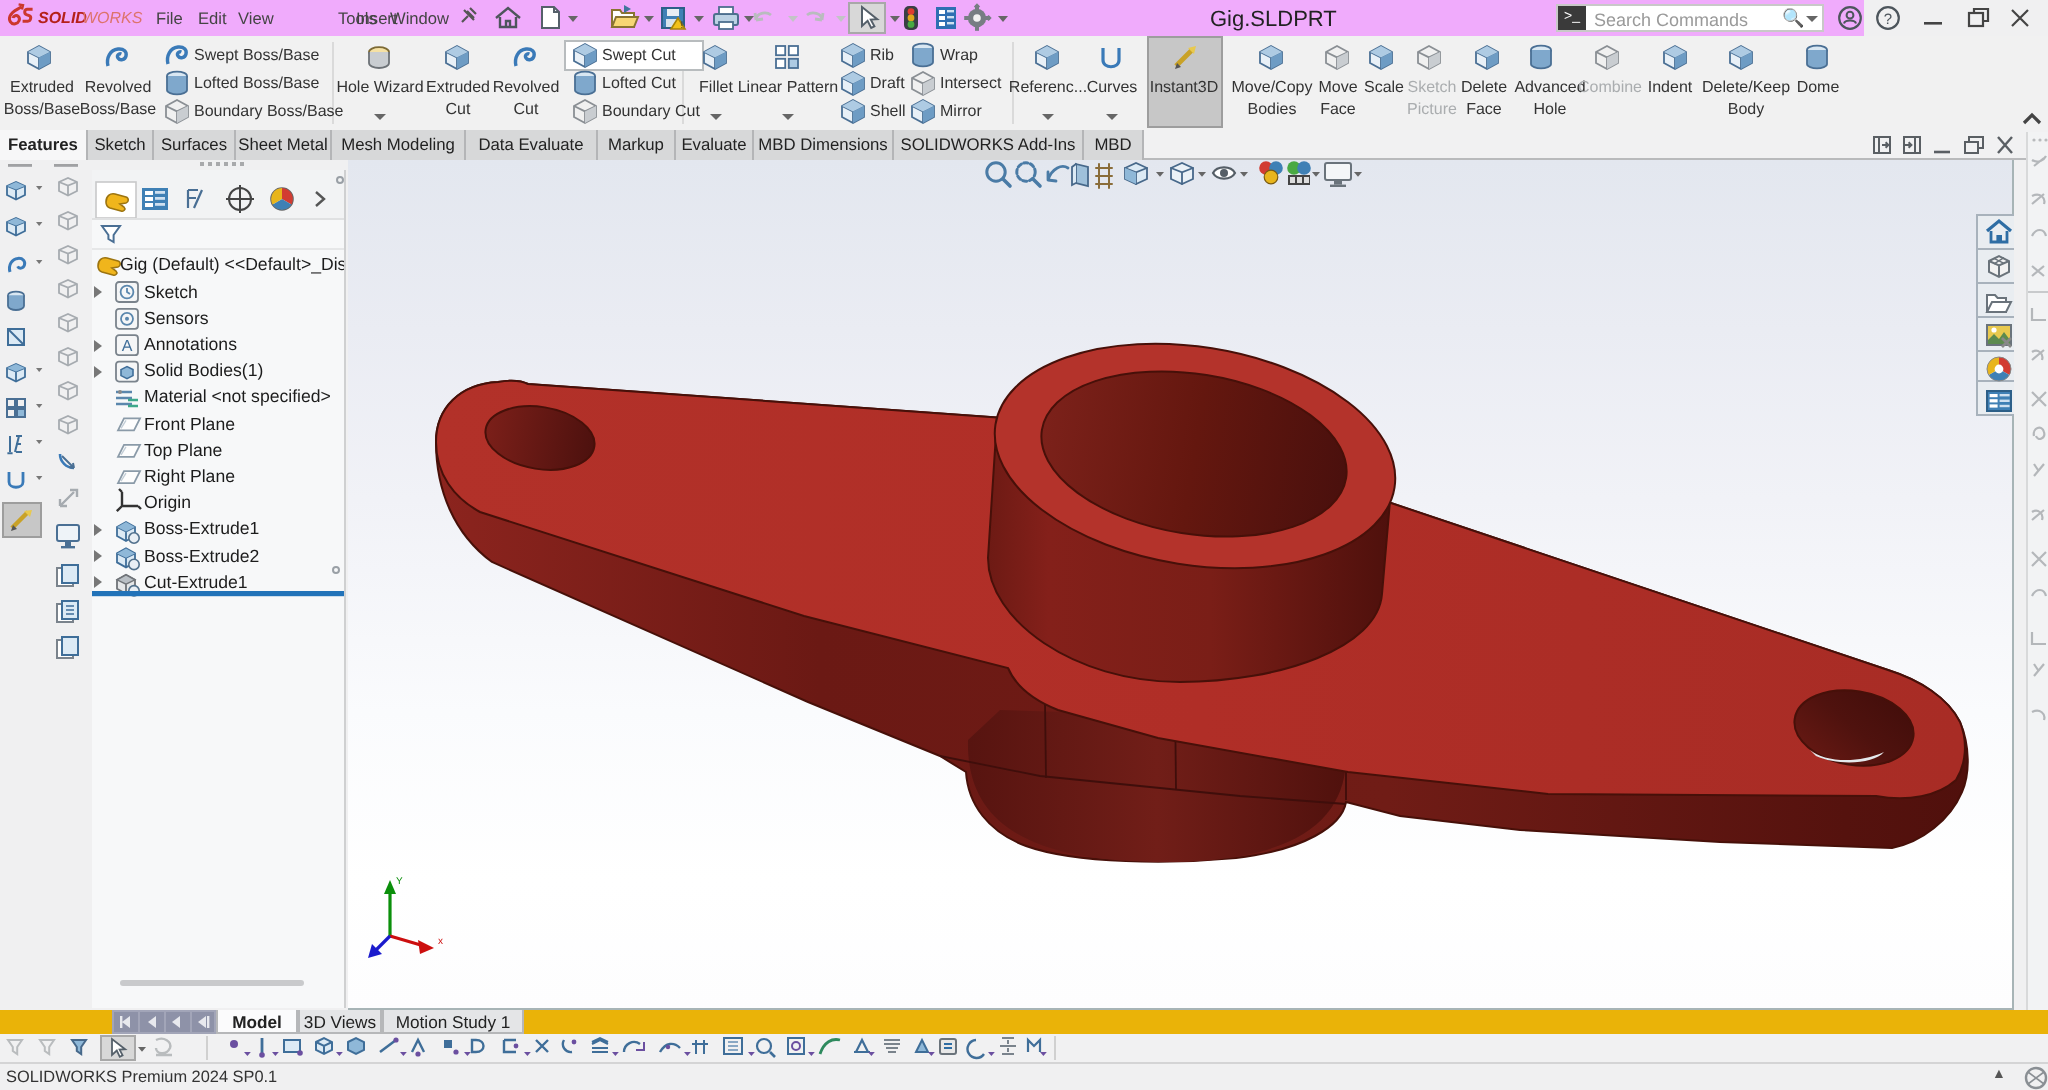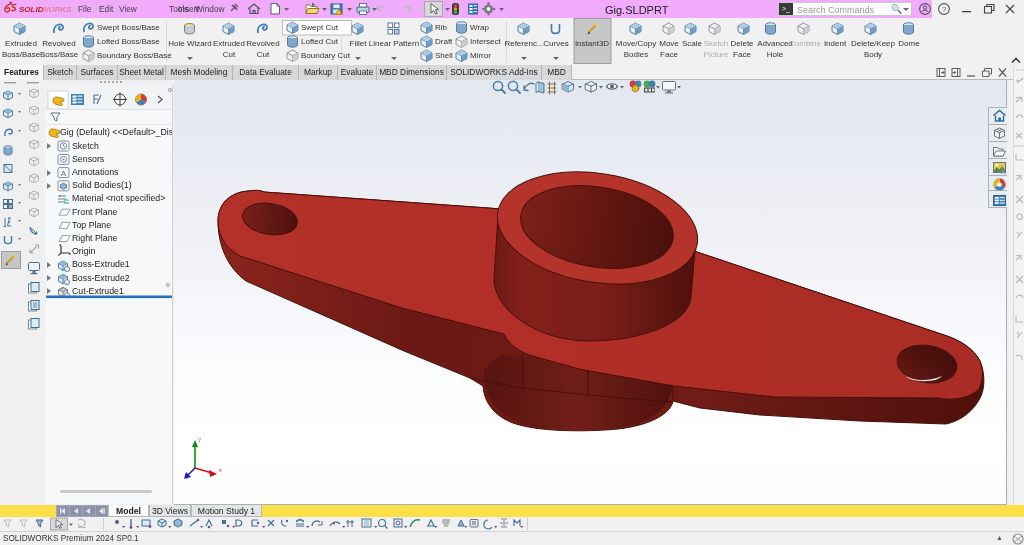--- a/index.html
+++ b/index.html
@@ -19,21 +19,21 @@
 .tab{position:absolute;top:0;height:15px;font-size:8.4px;color:#222;text-align:center;line-height:15px;background:#d7d8d9;border-right:1px solid #b4b5b7;}
 .tab.active{background:#f7f7f8;font-weight:bold;border-right:1px solid #b4b5b7;}
 
 #main{position:absolute;left:0;top:80px;width:1024px;height:423px;background:#f0f0f1;}
 #viewport{position:absolute;left:174px;top:0;width:833px;height:425px;border-right:1px solid #a7b4b6;border-bottom:1px solid #a7b4b6;
  background:linear-gradient(180deg,#e3e7ef 0%,#eaecf3 20%,#f1f2f7 40%,#fafbfd 65%,#ffffff 85%,#fdfdfe 100%);}
 #panel{position:absolute;left:46px;top:5px;width:127px;height:419px;background:#f7f8f9;border-right:1px solid #cfd0d1;overflow:hidden;}
 .trow{position:absolute;left:0;height:13.2px;font-size:8.8px;color:#1c1c1c;line-height:13.2px;white-space:nowrap;}
 .arr{position:absolute;width:0;height:0;border-top:3px solid transparent;border-bottom:3px solid transparent;border-left:4px solid #777;}
 
-#doctabs{position:absolute;left:0;top:505px;width:1024px;height:12px;background:#fde047;}
+#doctabs{position:absolute;left:0;top:505px;width:1024px;height:12px;background:#eab308;}
 .dtab{position:absolute;top:0;height:12px;font-size:8.6px;line-height:12px;text-align:center;color:#222;background:#e4e5e7;border:1px solid #b6b7b9;border-top:none;}
 #sketchbar{position:absolute;left:0;top:517px;width:1024px;height:14px;background:#f1f1f2;}
 #statusbar{position:absolute;left:0;top:531px;width:1024px;height:14px;background:#f0f0f1;border-top:1px solid #d4d4d5;font-size:8.2px;color:#333;}
 </style></head>
 <body>
 <div id="app">
 
 <div id="titlebar">
 <svg class="abs" style="left:0;top:0;" width="1024" height="18" viewBox="0 0 1024 18">
 

